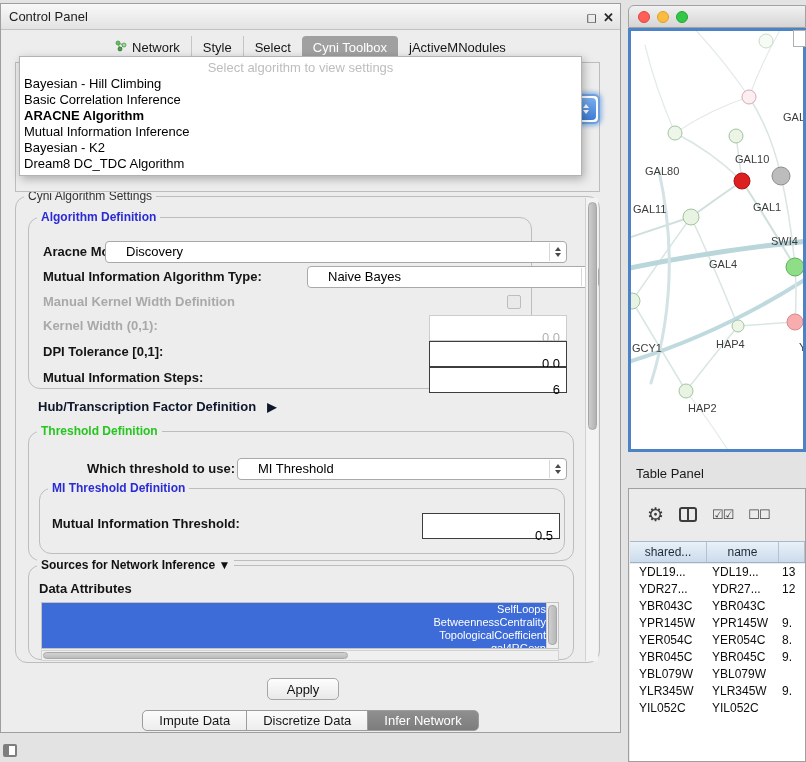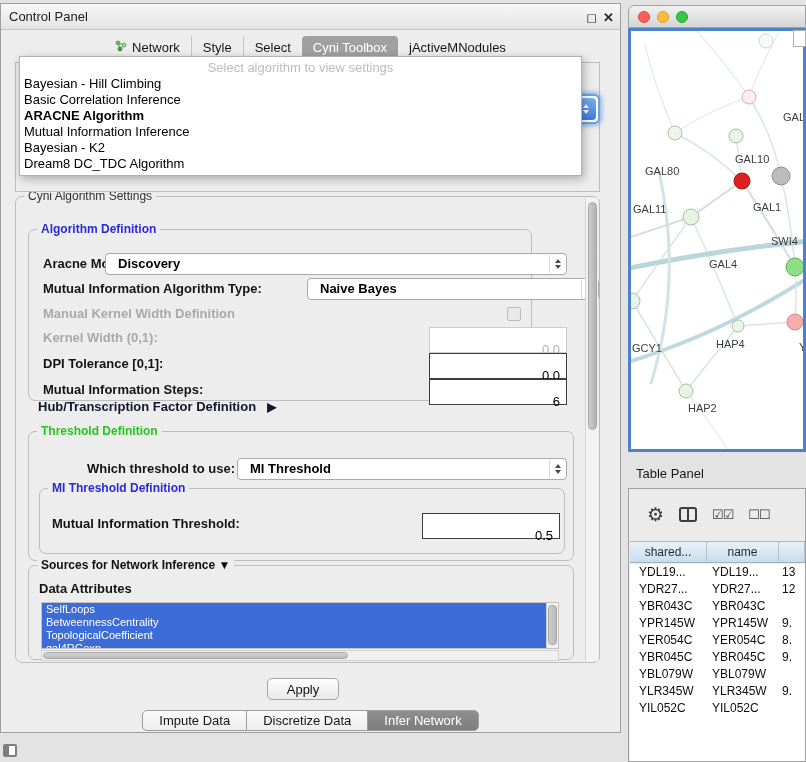--- a/index.html
+++ b/index.html
@@ -27,33 +27,33 @@
   .aw-up { width:0;height:0;border-left:3.5px solid transparent;border-right:3.5px solid transparent;border-bottom:4px solid #fff; }
   .aw-dn { width:0;height:0;border-left:3.5px solid transparent;border-right:3.5px solid transparent;border-top:4px solid #fff; }
 
   
   .popup { position:absolute; left:18px; top:52px; width:563px; background:#fff; border:1px solid #b3b3b3; box-shadow:2px 3px 9px rgba(0,0,0,.28); padding:2px 0 3px 0; z-index:30; }
   .popup-placeholder { height:17px; line-height:17px; text-align:center; font-size:13px; color:#bdbdbd; }
   .popup-item { height:16px; line-height:16px; font-size:13px; color:#000; padding-left:4px; white-space:nowrap; }
   .popup-item.sel { font-weight:bold; }
 
   
-  .group { position:absolute; border:1px solid #bdbdbd; border-radius:7px; }
+  .group { position:absolute; border:1px solid #bdbdbd; border-radius:12px; }
   .gtitle { position:absolute; top:-8px; left:8px; background:#ededed; padding:0 4px; font-size:12px; white-space:nowrap; }
   .gtitle.plain { color:#333; }
   .gtitle.bolddark { color:#111; font-weight:bold; }
   .gtitle.blue { color:#2b2bd5; font-weight:bold; }
   .gtitle.green { color:#27c520; font-weight:bold; }
 
   .settings { left:14px; top:192px; width:585px; height:467px; }
 
   .lbl { position:absolute; font-size:13px; font-weight:bold; color:#141414; height:22px; line-height:22px; white-space:nowrap; }
   .lbl.disabled { color:#a9a9a9; }
 
-  .combo { position:absolute; height:22px; background:#fff; border:1px solid #a9a9a9; border-radius:4px; font-size:13px; line-height:20px; padding-left:12px; color:#000;font-weight:bold; }
+  .combo { position:absolute; height:22px; background:#fff; border:1px solid #a9a9a9; border-radius:4px; font-size:13px; line-height:20px; padding-left:20px; color:#000; }
   .combo .arrows { position:absolute; right:1px; top:1px; bottom:1px; width:16px; border-left:1px solid #d8d8d8; display:flex; flex-direction:column; align-items:center; justify-content:center; gap:2px; }
   .ar-up { width:0;height:0;border-left:3.5px solid transparent;border-right:3.5px solid transparent;border-bottom:4px solid #4a4a4a; }
   .ar-dn { width:0;height:0;border-left:3.5px solid transparent;border-right:3.5px solid transparent;border-top:4px solid #4a4a4a; }
 
   .field { position:absolute; height:21px; background:#fff; border:1px solid #3d3d3d; font-size:13px; line-height:19px; text-align:right; padding:12px 6px; color:#000; }
   .field.disabled { border-color:#cdcdcd; color:#b2b2b2; }
 
   .checkbox { position:absolute; width:14px; height:14px; background:#e9e9e9; border:1px solid #bdbdbd; border-radius:2px; }
 
   .hubrow { position:absolute; left:22px; top:202px; font-size:13px; font-weight:bold; color:#0f172a; display:flex; align-items:center; gap:11px;justify-content:center; }
@@ -163,21 +163,21 @@
         <div class="popup-item sel">ARACNE Algorithm</div>
         <div class="popup-item">Mutual Information Inference</div>
         <div class="popup-item">Bayesian - K2</div>
         <div class="popup-item">Dream8 DC_TDC Algorithm</div>
       </div>
   </div>
 
   <div class="group settings">
     <span class="gtitle plain">Cyni Algorithm Settings</span>
 
-    <div class="group" style="left:12px;top:32px;width:504px;height:172px;">
+    <div class="group" style="left:12px;top:20px;width:504px;height:172px;">
       <span class="gtitle blue">Algorithm Definition</span>
 
       <span class="lbl" style="left:14px;top:23px;">Aracne Mode:</span>
       <div class="combo" style="left:76px;top:23px;width:462px;">
         <span>Discovery</span>
         <span class="arrows">
             <span class="ar-up"></span>
             <span class="ar-dn"></span>
           </span>
       </div>
@@ -221,21 +221,21 @@
           </span>
       </div>
 
       <div class="group" style="left:10px;top:56px;width:526px;height:66px;">
         <span class="gtitle blue">MI Threshold Definition</span>
         <span class="lbl" style="left:12px;top:24px;">Mutual Information Threshold:</span>
         <div class="field" style="left:382px;top:24px;width:138px;">0.5</div>
       </div>
     </div>
 
-    <div class="group" style="left:12px;top:368px;width:546px;height:95px;">
+    <div class="group" style="left:12px;top:368px;width:546px;height:95px;text-align:right;">
       <span class="gtitle bolddark">
         <span>Sources for Network Inference</span>
         <span>▼</span>
       </span>
       <span class="lbl" style="left:10px;top:12px;">Data Attributes</span>
       <div class="attr-list">
         <div class="attr-rows">
             <div class="attr-row">SelfLoops</div>
             <div class="attr-row">BetweennessCentrality</div>
             <div class="attr-row">TopologicalCoefficient</div>

